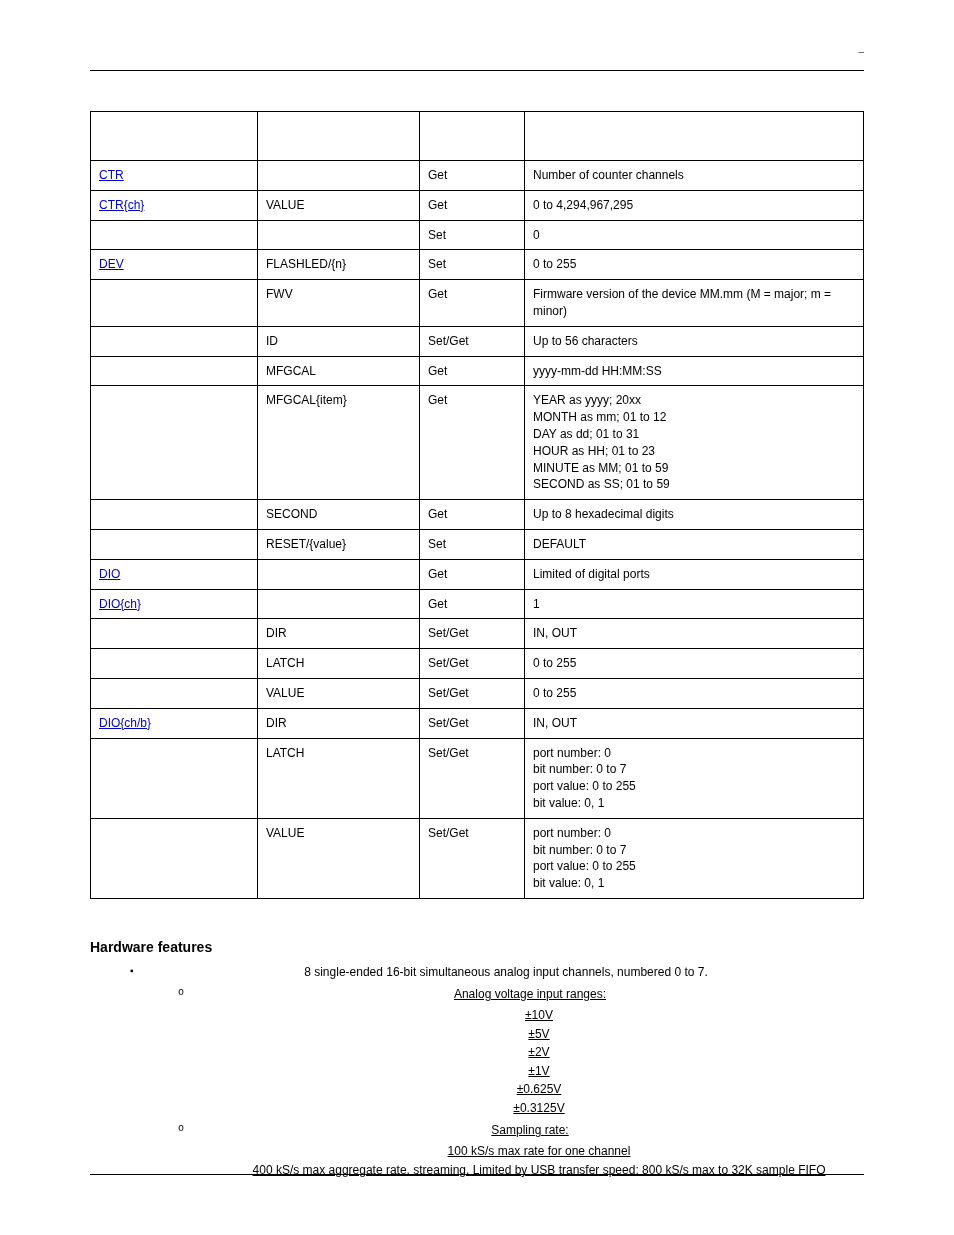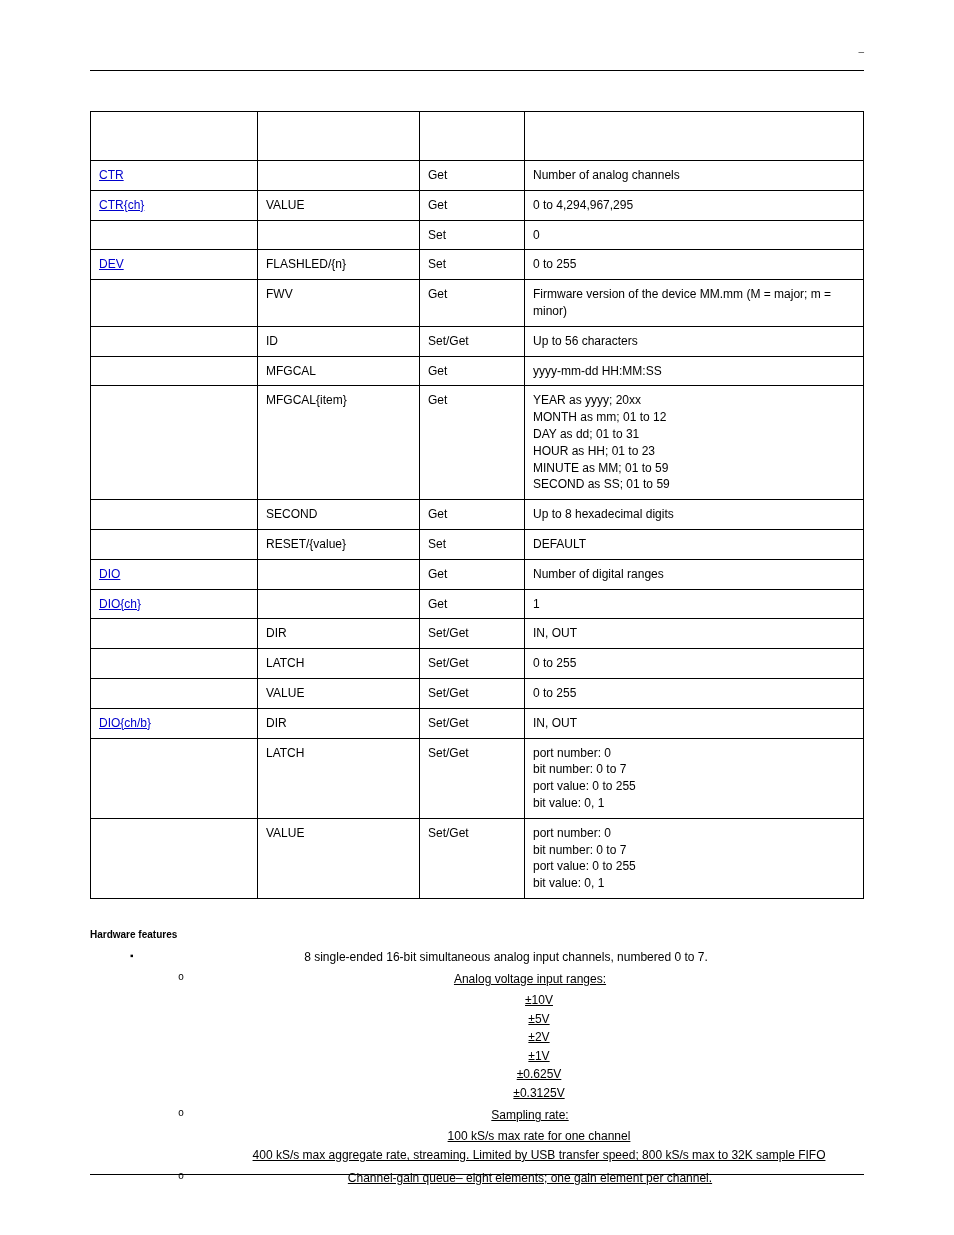--- a/index.html
+++ b/index.html
@@ -27,21 +27,21 @@
   .header-right {
     position: absolute;
     right: 0;
     top: -4px;
     font-size: 10px;
     color: #444;
   }
   table.spec {
     border-collapse: collapse;
     width: 100%;
-    margin-bottom: 30px;
+    margin-bottom: 40px;
   }
   table.spec th, table.spec td {
     border: 1px solid #000;
     padding: 6px 8px;
     text-align: left;
     vertical-align: top;
     font-size: 12px;
     line-height: 1.4;
   }
   table.spec th {
@@ -55,21 +55,21 @@
     width: 145px;
   }
   table.spec td.sg {
     width: 88px;
   }
   a.link {
     color: #0000cc;
     text-decoration: underline;
   }
   .section-title {
-    font-size: 10px;
+    font-size: 14px;
     font-weight: bold;
     margin: 22px 0 8px 0;
   }
   ul.top {
     list-style: none;
     padding-left: 40px;
     margin: 0;
     text-align: center;
   }
   ul.top > li {
@@ -138,21 +138,21 @@
         <th class="prop"></th>
         <th class="sg"></th>
         <th></th>
       </tr>
     </thead>
     <tbody id="spec-body">
         <tr>
           <td class="comp"><a class="link" href="#">CTR</a></td>
           <td class="prop"></td>
           <td class="sg">Get</td>
-          <td>Number of analog channels</td>
+          <td>Number of counter channels</td>
         </tr>
         <tr>
           <td class="comp"><a class="link" href="#">CTR{ch}</a></td>
           <td class="prop">VALUE</td>
           <td class="sg">Get</td>
           <td>0 to 4,294,967,295</td>
         </tr>
         <tr>
           <td class="comp"></td>
           <td class="prop"></td>
@@ -198,21 +198,21 @@
         <tr>
           <td class="comp"></td>
           <td class="prop">RESET/{value}</td>
           <td class="sg">Set</td>
           <td>DEFAULT</td>
         </tr>
         <tr>
           <td class="comp"><a class="link" href="#">DIO</a></td>
           <td class="prop"></td>
           <td class="sg">Get</td>
-          <td>Number of digital ranges</td>
+          <td>Limited of digital ports</td>
         </tr>
         <tr>
           <td class="comp"><a class="link" href="#">DIO{ch}</a></td>
           <td class="prop"></td>
           <td class="sg">Get</td>
           <td>1</td>
         </tr>
         <tr>
           <td class="comp"></td>
           <td class="prop">DIR</td>
@@ -261,18 +261,17 @@
               <div>±5V</div>
               <div>±2V</div>
               <div>±1V</div>
               <div>±0.625V</div>
               <div>±0.3125V</div>
             </div></li>
           <li><span>Sampling rate:</span><div class="vals">
               <div>100 kS/s max rate for one channel</div>
               <div>400 kS/s max aggregate rate, streaming. Limited by USB transfer speed; 800 kS/s max to 32K sample FIFO</div>
             </div></li>
-          <li><span>Channel-gain queue– eight elements; one gain element per channel.</span></li>
         </ul></li>
     </ul>
 
   <div class="footer-area"></div>
 </div>
 
 </body></html>

